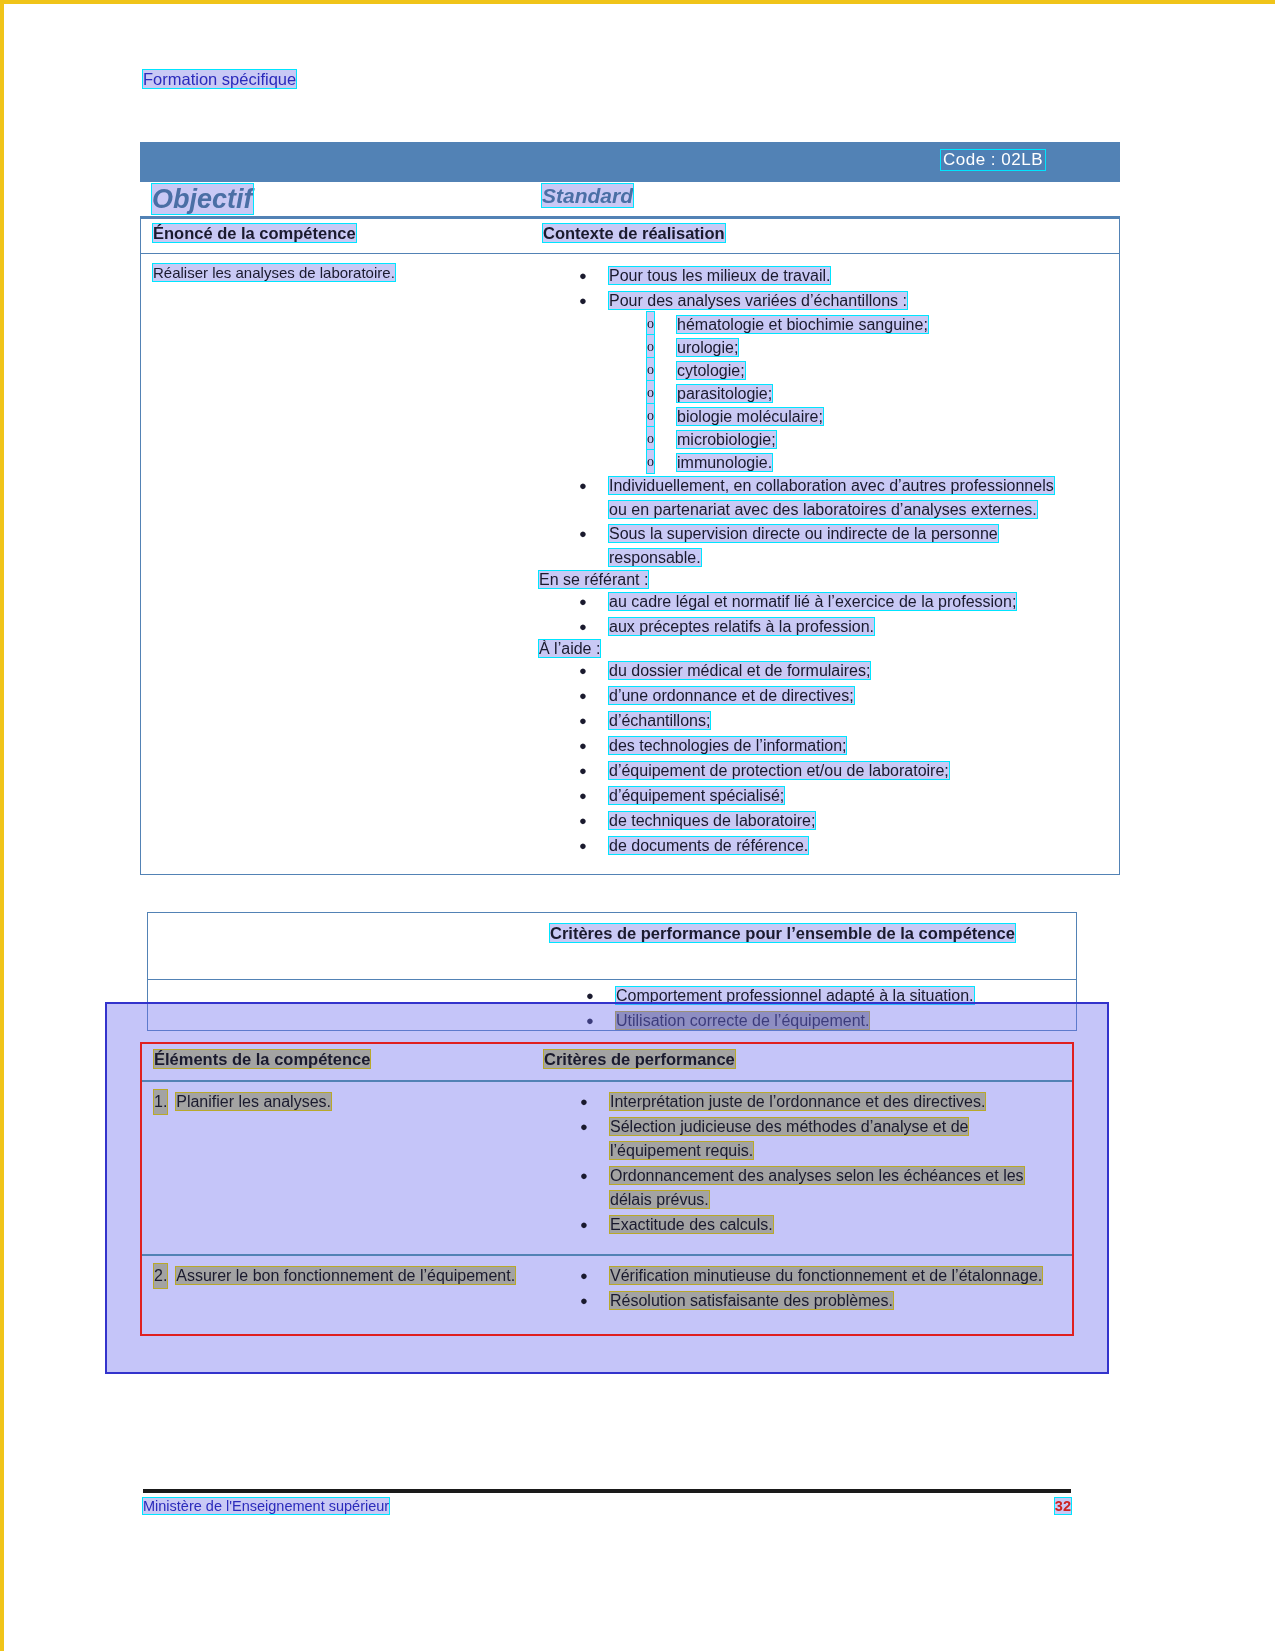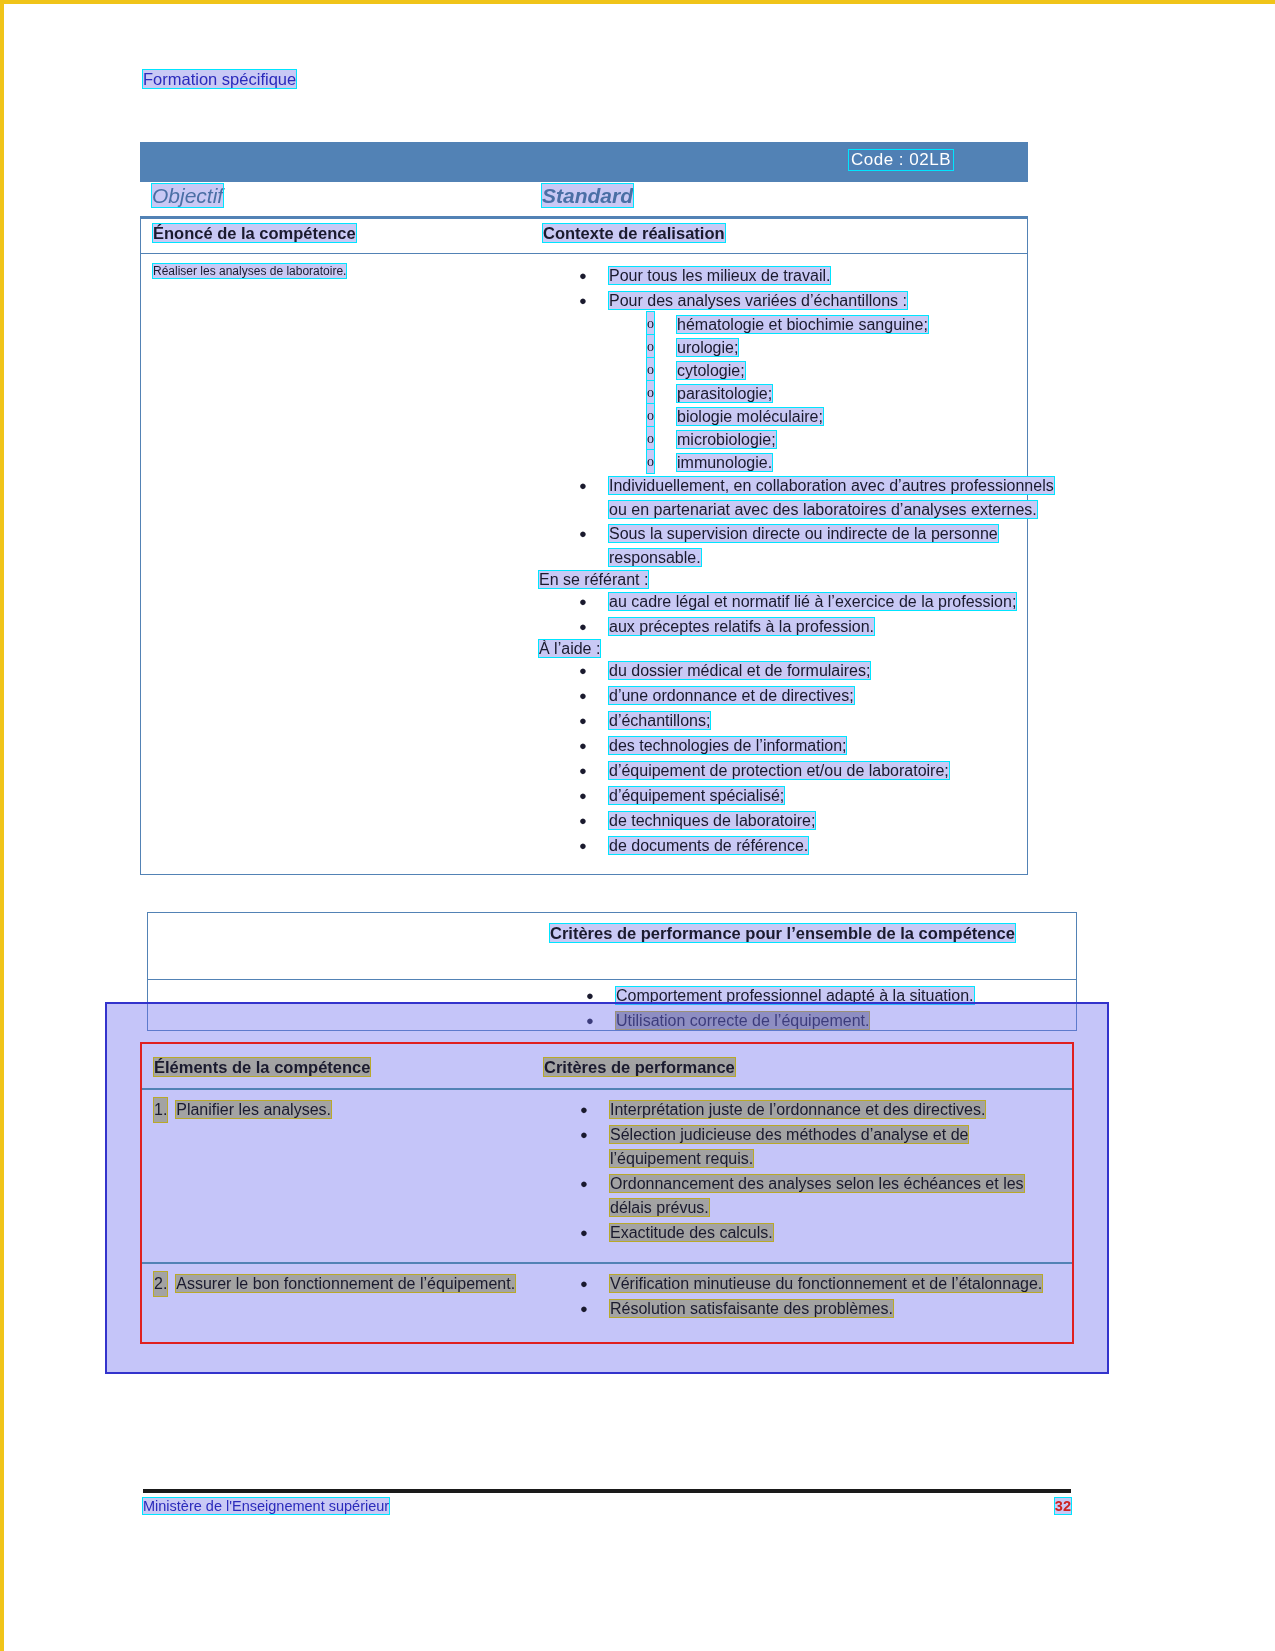--- a/index.html
+++ b/index.html
@@ -9,37 +9,37 @@
     color:#1a1a2e;
   }
   
   .hl{background:#c9c9f5;outline:1.5px solid #00e5ff;outline-offset:0px;display:inline;}
   .sel{background:#a3a3a3;outline:1.2px solid #b9a92a;display:inline;}
   
   .page-rule-top{position:absolute;left:0;top:0;width:1275px;height:4px;background:#f0c419;}
   .side-rule{position:absolute;left:0;top:0;width:4px;height:1651px;background:#f0c419;}
   .kicker{position:absolute;left:143px;top:70px;font-size:16.5px;font-style:normal;color:#2b2bbb;}
   
-  .tbl{position:absolute;left:140px;top:142px;width:888px;}
+  .tbl{position:absolute;left:140px;top:142px;width:980px;}
   .codebar{
     background:#5282b5;color:#ffffff;height:40px;position:relative;
   }
   .codebar .code{
     position:absolute;right:75px;top:8px;font-size:17px;letter-spacing:.5px;
     background:#4f7fb4;outline:1.8px solid #00e5ff;padding:0 2px;color:#fff;
   }
   .objstd{height:34px;position:relative;border-bottom:2px solid #5282b5;}
-  .objstd .o{position:absolute;left:12px;top:2px;font-style:italic;font-weight:normal;font-size:21px;color:#4a6fa5;}
+  .objstd .o{position:absolute;left:12px;top:2px;font-style:italic;font-weight:bold;font-size:27px;color:#4a6fa5;}
   .objstd .s{position:absolute;left:402px;top:2px;font-style:italic;font-weight:bold;font-size:21px;color:#4a6fa5;text-align:right;}
   .hdrrow{position:relative;border:1.5px solid #5282b5;border-bottom:1.5px solid #5282b5;height:34px;}
   .hdrrow .c1{position:absolute;left:12px;top:5px;font-weight:bold;font-size:16.5px;}
   .hdrrow .c2{position:absolute;left:402px;top:5px;font-weight:bold;font-size:16.5px;}
   .bodyrow{position:relative;border-left:1.5px solid #5282b5;border-right:1.5px solid #5282b5;
            border-bottom:1.5px solid #5282b5;min-height:620px;}
-  .colL{position:absolute;left:12px;top:10px;width:380px;font-size:12px;}
+  .colL{position:absolute;left:12px;top:10px;width:380px;font-size:15px;}
   .colR{position:absolute;left:396px;top:10px;width:520px;font-size:16px;}
   
   ul.b{list-style:none;margin:0;padding:0;}
   ul.b>li{position:relative;padding-left:72px;margin:0 0 1px 0;line-height:23.5px;}
   ul.b>li>.bul{position:absolute;left:42px;top:0px;font-size:13px;}
   ul.o{list-style:none;margin:0;padding:0;}
   ul.o>li{position:relative;padding-left:140px;line-height:23px;}
   ul.o>li>.bul{position:absolute;left:110px;top:-1px;font-size:14px;font-family:"Liberation Serif",serif;}
   .lead{margin:2px 0 1px 2px;}
   ul.b2{list-style:none;margin:0;padding:0;}
@@ -52,21 +52,21 @@
   .t2body{position:relative;border-left:1.5px solid #5282b5;border-right:1.5px solid #5282b5;
           border-bottom:1.5px solid #5282b5;height:50px;}
   .t2body .colR2{position:absolute;left:396px;top:4px;width:520px;font-size:16px;}
   
   .selection{
     position:absolute;left:105px;top:1002px;width:1000px;height:368px;
     background:rgba(110,110,240,.40);border:2px solid #3333cc;
   }
   
   .tbl3{position:absolute;left:140px;top:1042px;width:930px;border:2.5px solid #e02020;}
-  .t3hdr{position:relative;height:36px;border-bottom:2px solid #5282b5;margin-top:8px;}
+  .t3hdr{position:relative;height:36px;border-bottom:2px solid #5282b5;}
   .t3hdr .c1{position:absolute;left:12px;top:6px;font-weight:bold;font-size:16.5px;}
   .t3hdr .c2{position:absolute;left:402px;top:6px;font-weight:bold;font-size:16.5px;}
   .t3row{position:relative;border-bottom:2px solid #5282b5;min-height:120px;}
   .t3row:last-child{border-bottom:none;border-radius:28px;}
   .t3row .c1{position:absolute;left:12px;top:8px;width:370px;font-size:16px;line-height:24px;}
   .t3row .c2{position:absolute;left:396px;top:8px;width:520px;font-size:16px;}
   .num{display:inline-block;}
   
   .foot-rule{position:absolute;left:143px;top:1489px;width:928px;height:4px;background:#1a1a1a;}
   .footer{position:absolute;left:143px;top:1498px;width:928px;font-size:14.5px;color:#2b2bbb;}

